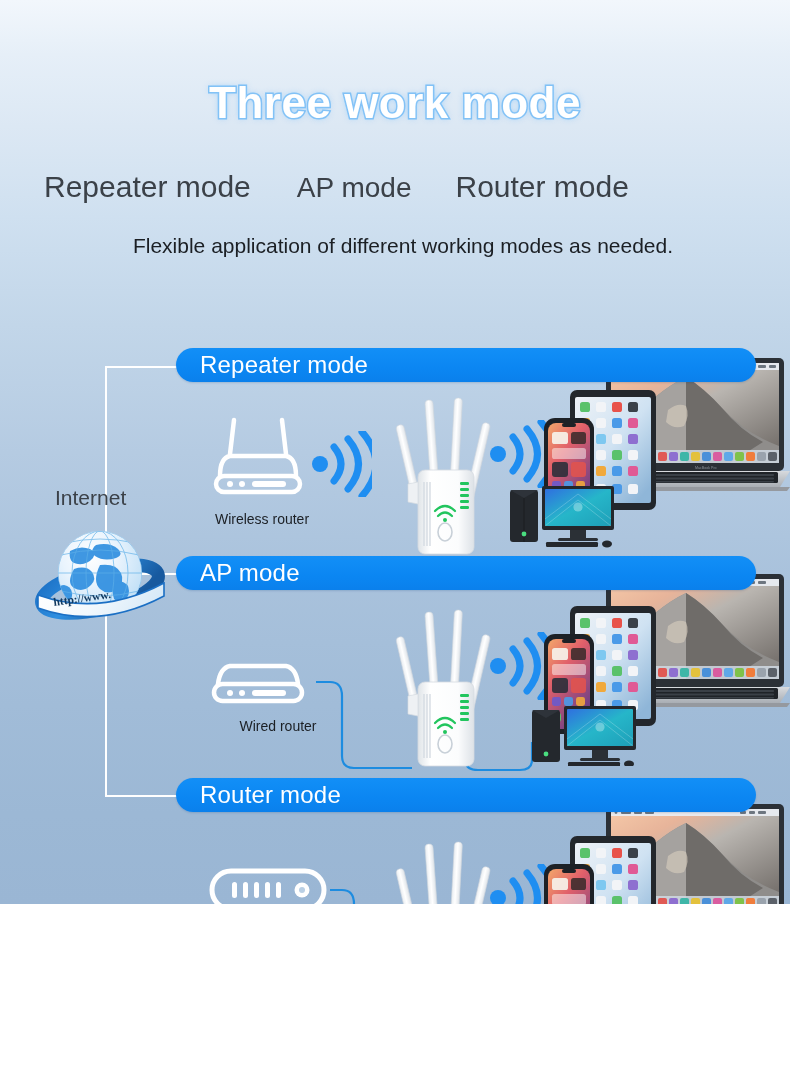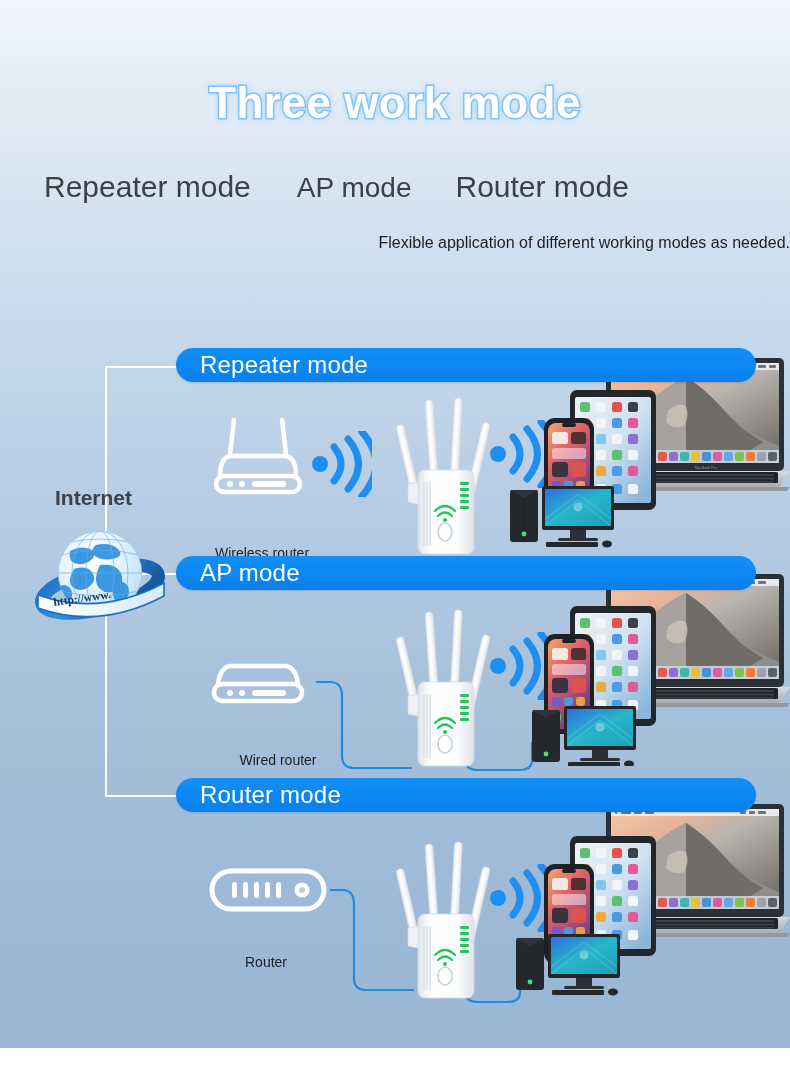--- a/index.html
+++ b/index.html
@@ -7,21 +7,21 @@
   html, body {
     width: 790px;
     height: 1071px;
     overflow: hidden;
     font-family: "Liberation Sans", sans-serif;
   }
 
   #page {
     position: relative;
     width: 790px;
-    height: 1048px;
+    height: 904px;
     background: linear-gradient(180deg,
         #f2f7fc 0%,
         #e6eff8 6%,
         #dce8f4 14%,
         #cfe0f0 24%,
         #c2d6e9 36%,
         #b5cbe2 50%,
         #a9c2dc 64%,
         #a1bcd8 78%,
         #9cb8d5 90%,
@@ -54,22 +54,22 @@
     color: #3b4148;
   }
   .mode-words .w1 { font-size: 30px; }
   .mode-words .w2 { font-size: 28px; margin-left: 46px; }
   .mode-words .w3 { font-size: 30px; margin-left: 44px; }
 
   .subtitle {
     position: absolute;
     top: 234px;
     left: 16px; right: 0;
-    text-align: right;
-    font-size: 16px;
+    text-align: center;
+    font-size: 21px;
     color: #1b1f24;
   }
 
   
   .bracket-v {
     position: absolute;
     left: 105px;
     top: 366px;
     width: 2px;
     height: 430px;
@@ -82,21 +82,21 @@
     height: 2px;
     background: #ffffff;
   }
 
   
   .internet-label {
     position: absolute;
     left: 55px;
     top: 486px;
     font-size: 21px;
-    font-weight: bold;
+    font-weight: normal;
     color: #3b4148;
     z-index: 6;
   }
   .globe {
     position: absolute;
     left: 34px;
     top: 523px;
     width: 136px;
     height: 110px;
     z-index: 5;
@@ -131,21 +131,20 @@
 
   
   .src-icon { position: absolute; z-index: 3; }
   .src-label {
     position: absolute;
     z-index: 3;
     font-size: 14px;
     color: #1b1f24;
     text-align: center;
     width: 160px;
-    margin-top: 34px;
   }
 
   
   .wifi { position: absolute; z-index: 3; }
 
   
   .repeater { position: absolute; z-index: 3; }
 
   
   .cluster { position: absolute; z-index: 3; }

